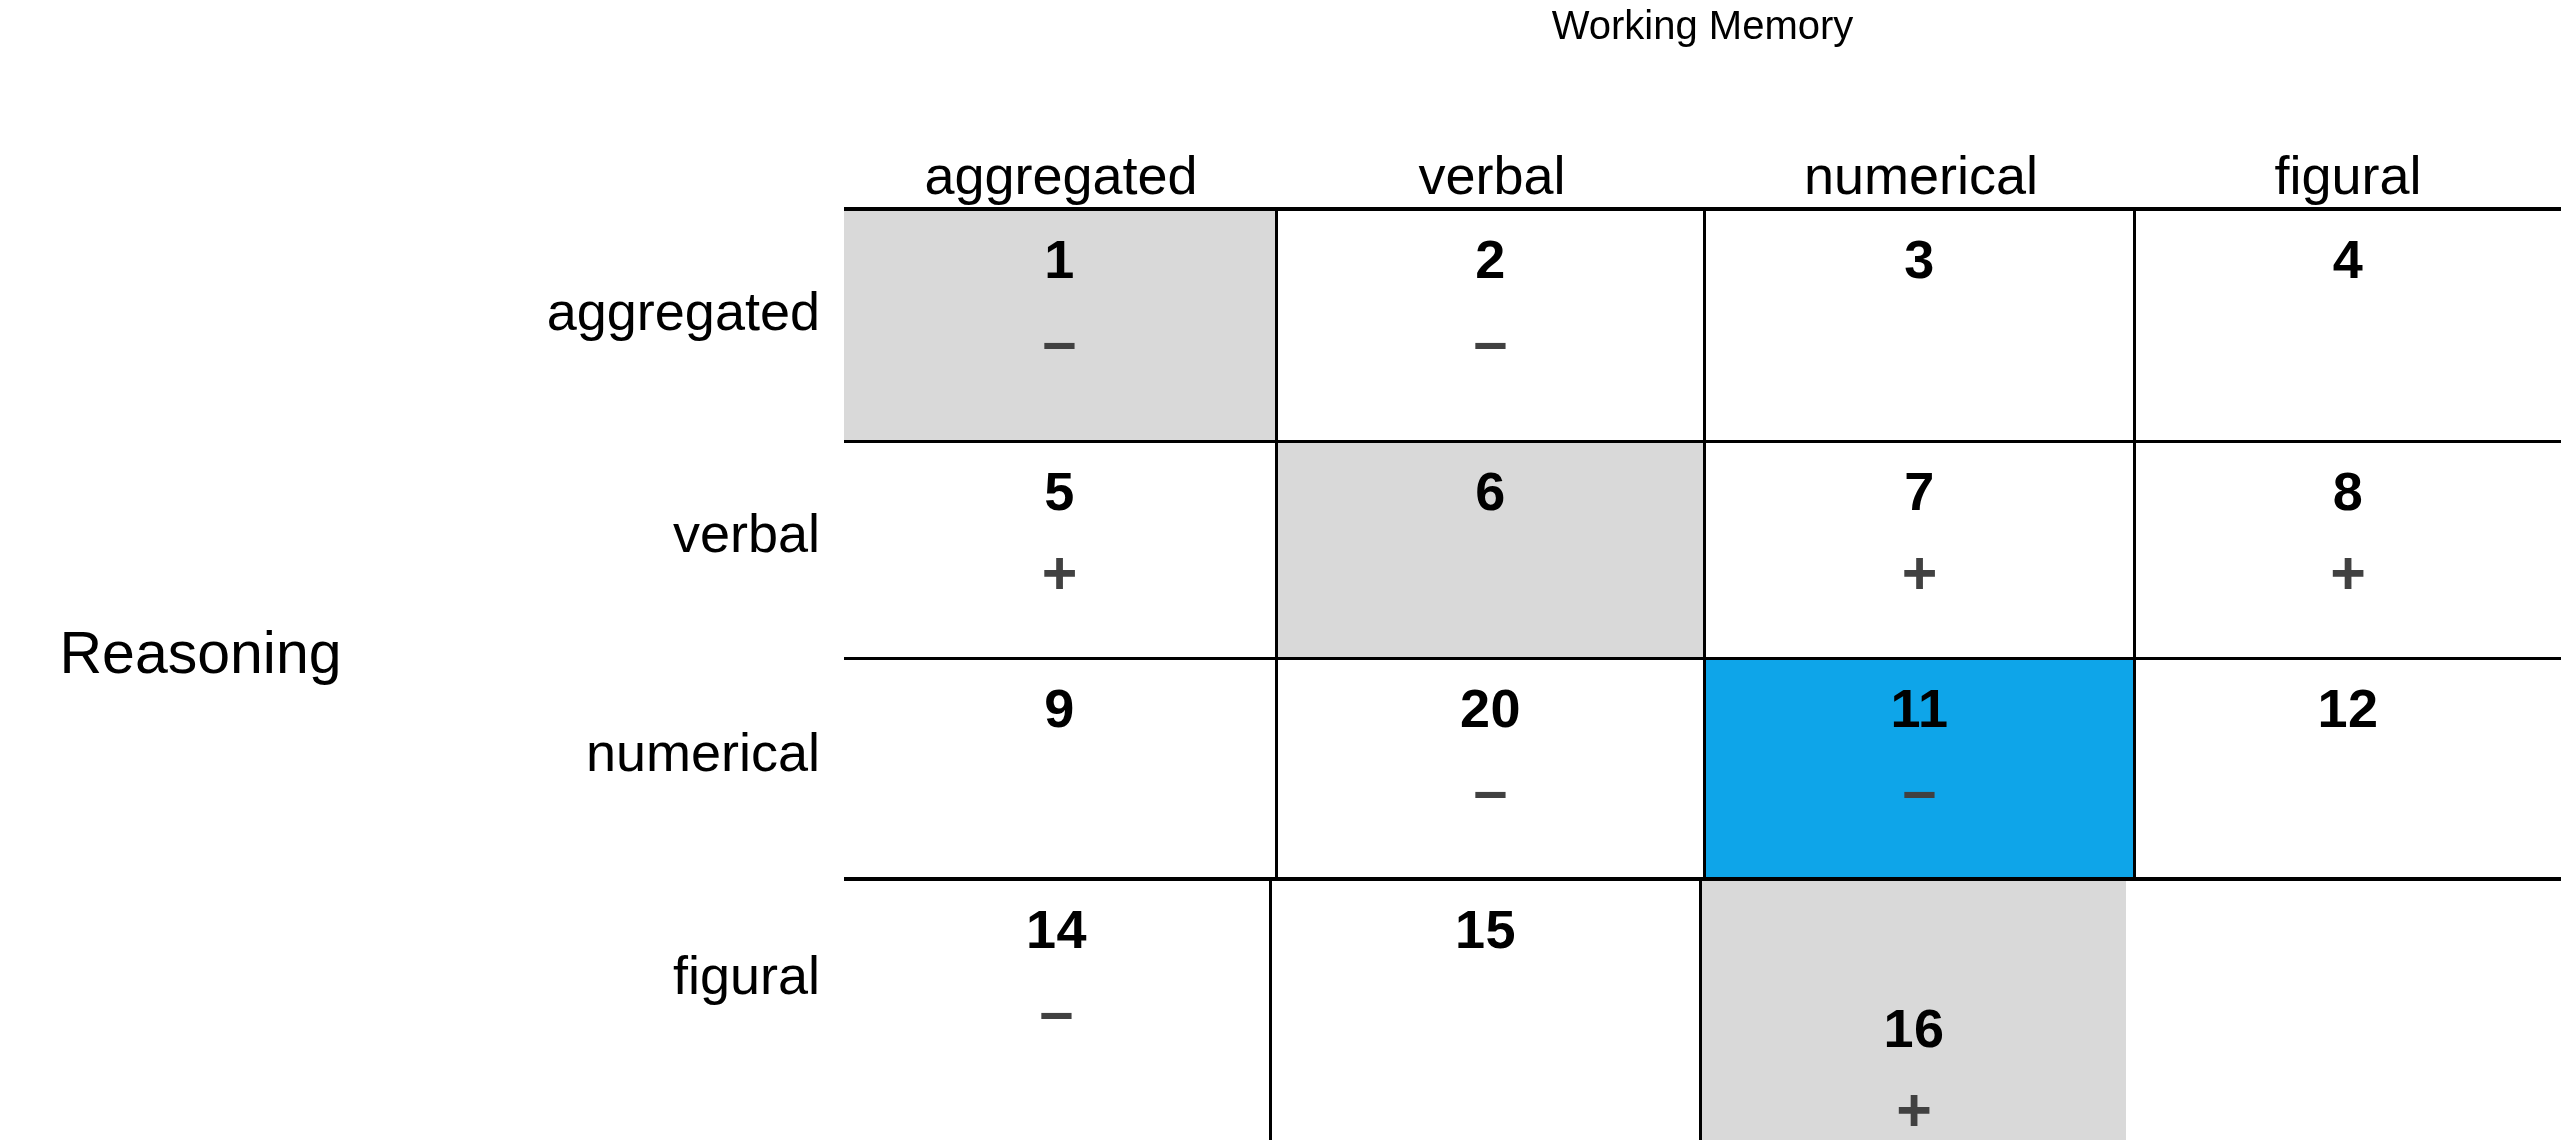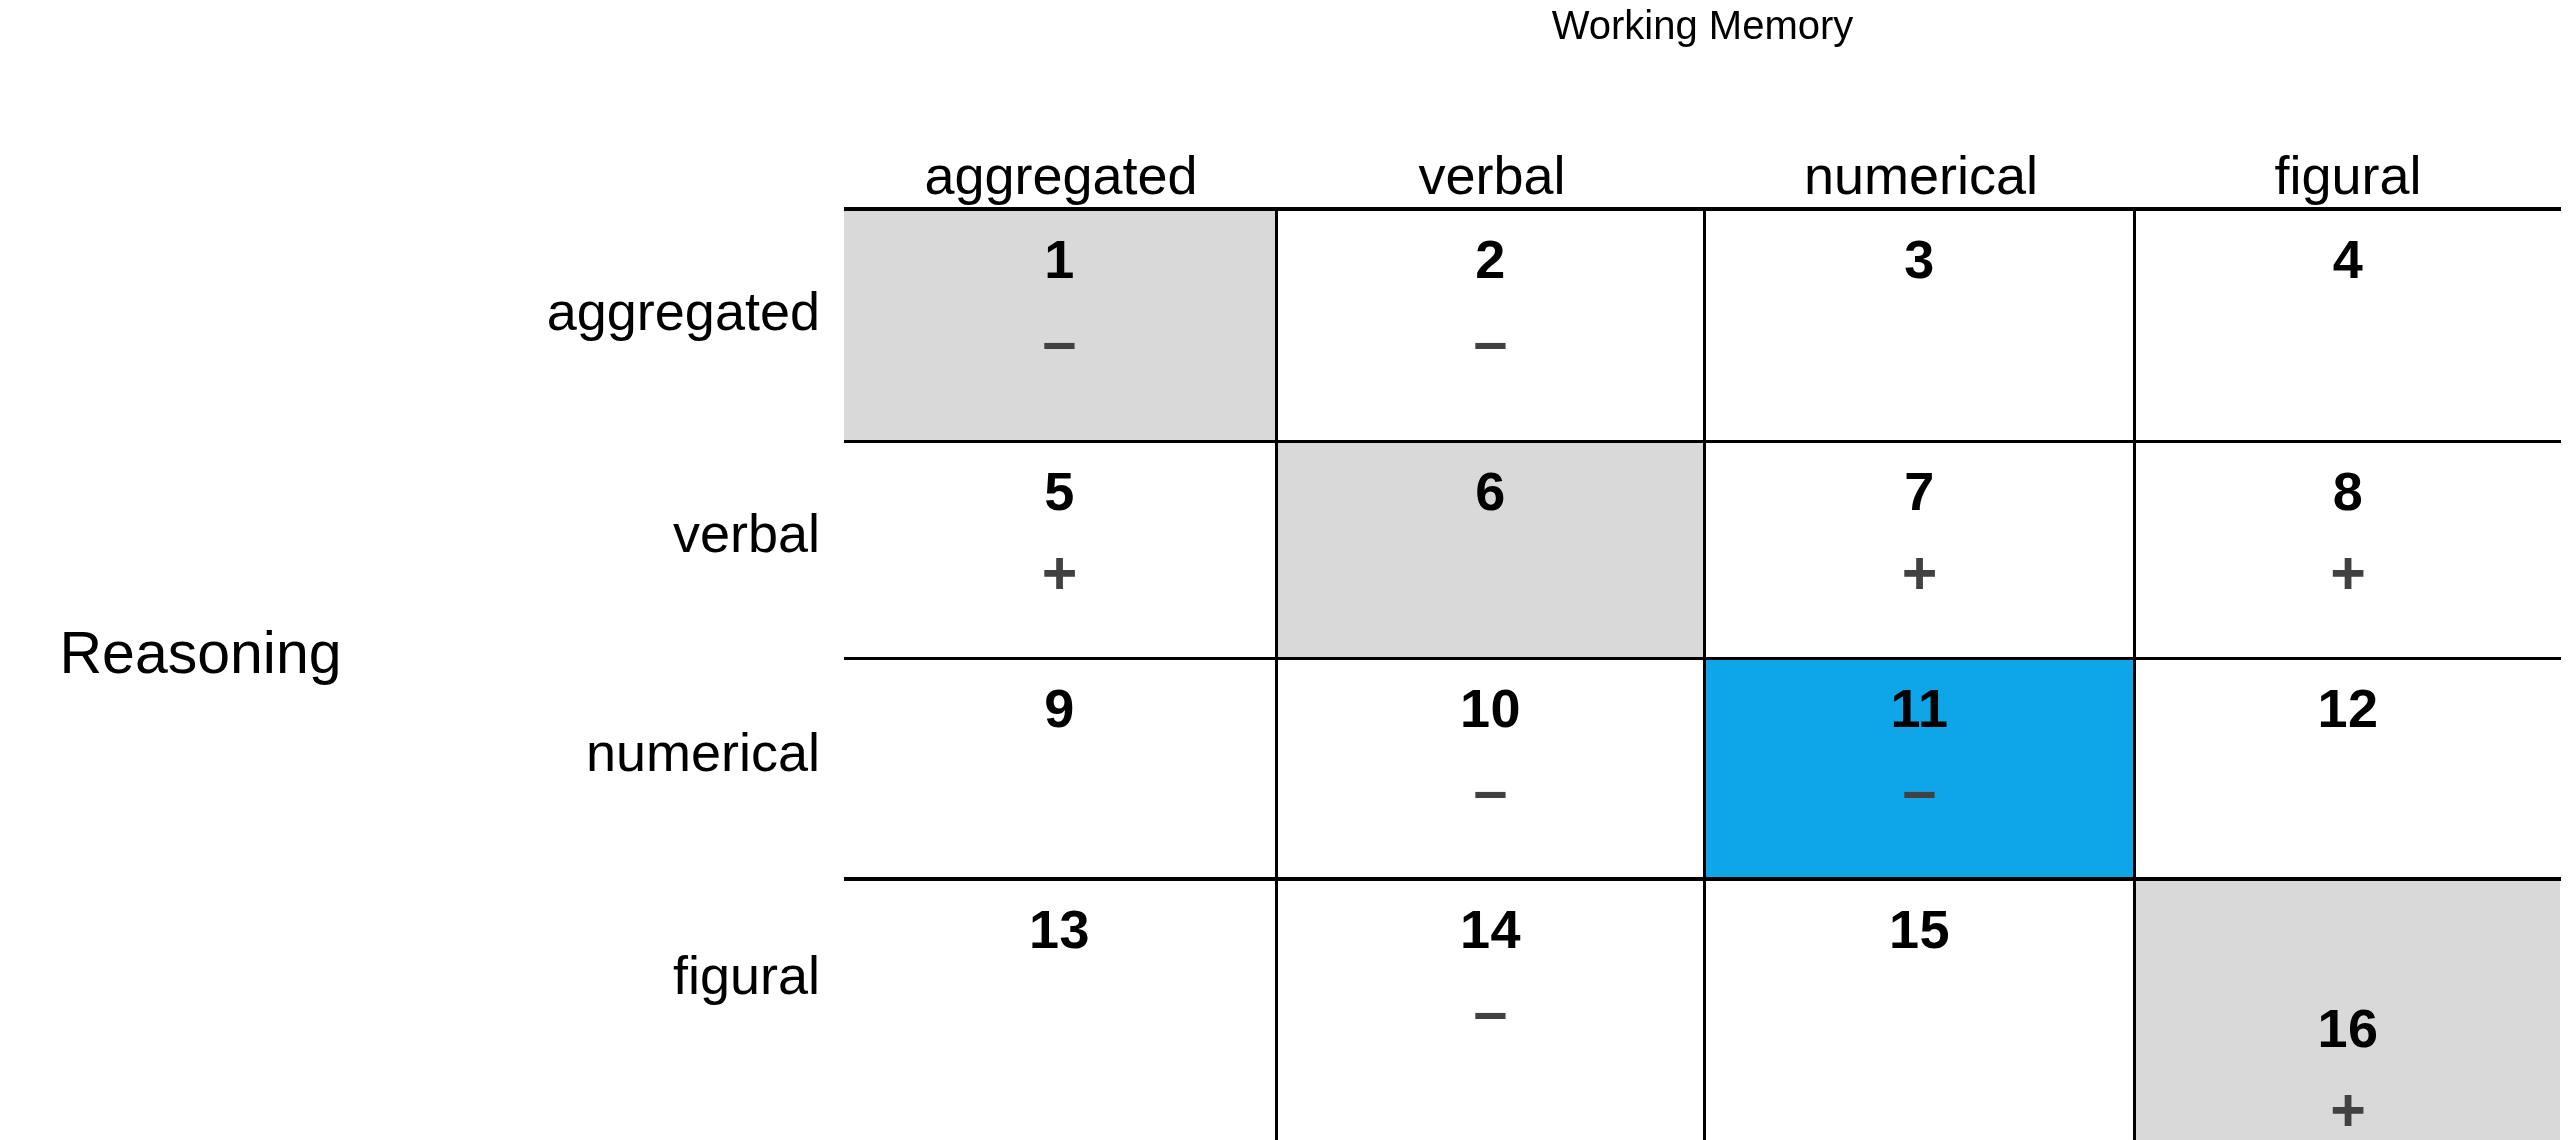--- a/index.html
+++ b/index.html
@@ -216,38 +216,34 @@
         <div class="cell-sign" style="color: rgb(65, 65, 65);">+</div>
       </div>
     </div>
 
     <div class="mrow row2">
       <div class="cell c0">
         <div class="cell-num">9</div>
         <div class="cell-sign empty" style="color: rgb(65, 65, 65);"></div>
       </div>
       <div class="cell c1">
-        <div class="cell-num">10</div>
+        <div class="cell-num">20</div>
         <div class="cell-sign" style="color: rgb(65, 65, 65);">–</div>
       </div>
       <div class="cell c2 shaded" style="background: #0ea5e9;">
         <div class="cell-num">11</div>
         <div class="cell-sign" style="color: rgb(65, 65, 65);">–</div>
       </div>
       <div class="cell c3">
         <div class="cell-num">12</div>
         <div class="cell-sign empty" style="color: rgb(65, 65, 65);"></div>
       </div>
     </div>
 
     <div class="mrow row3">
-      <div class="cell c0">
-        <div class="cell-num">13</div>
-        <div class="cell-sign empty" style="color: rgb(65, 65, 65);"></div>
-      </div>
       <div class="cell c1">
         <div class="cell-num">14</div>
         <div class="cell-sign" style="color: rgb(65, 65, 65);">–</div>
       </div>
       <div class="cell c2">
         <div class="cell-num">15</div>
         <div class="cell-sign empty" style="color: rgb(65, 65, 65);"></div>
       </div>
       <div class="cell c3 shaded" style="background: rgb(217, 217, 217); justify-content: flex-end;">
         <div class="cell-num">16</div>

